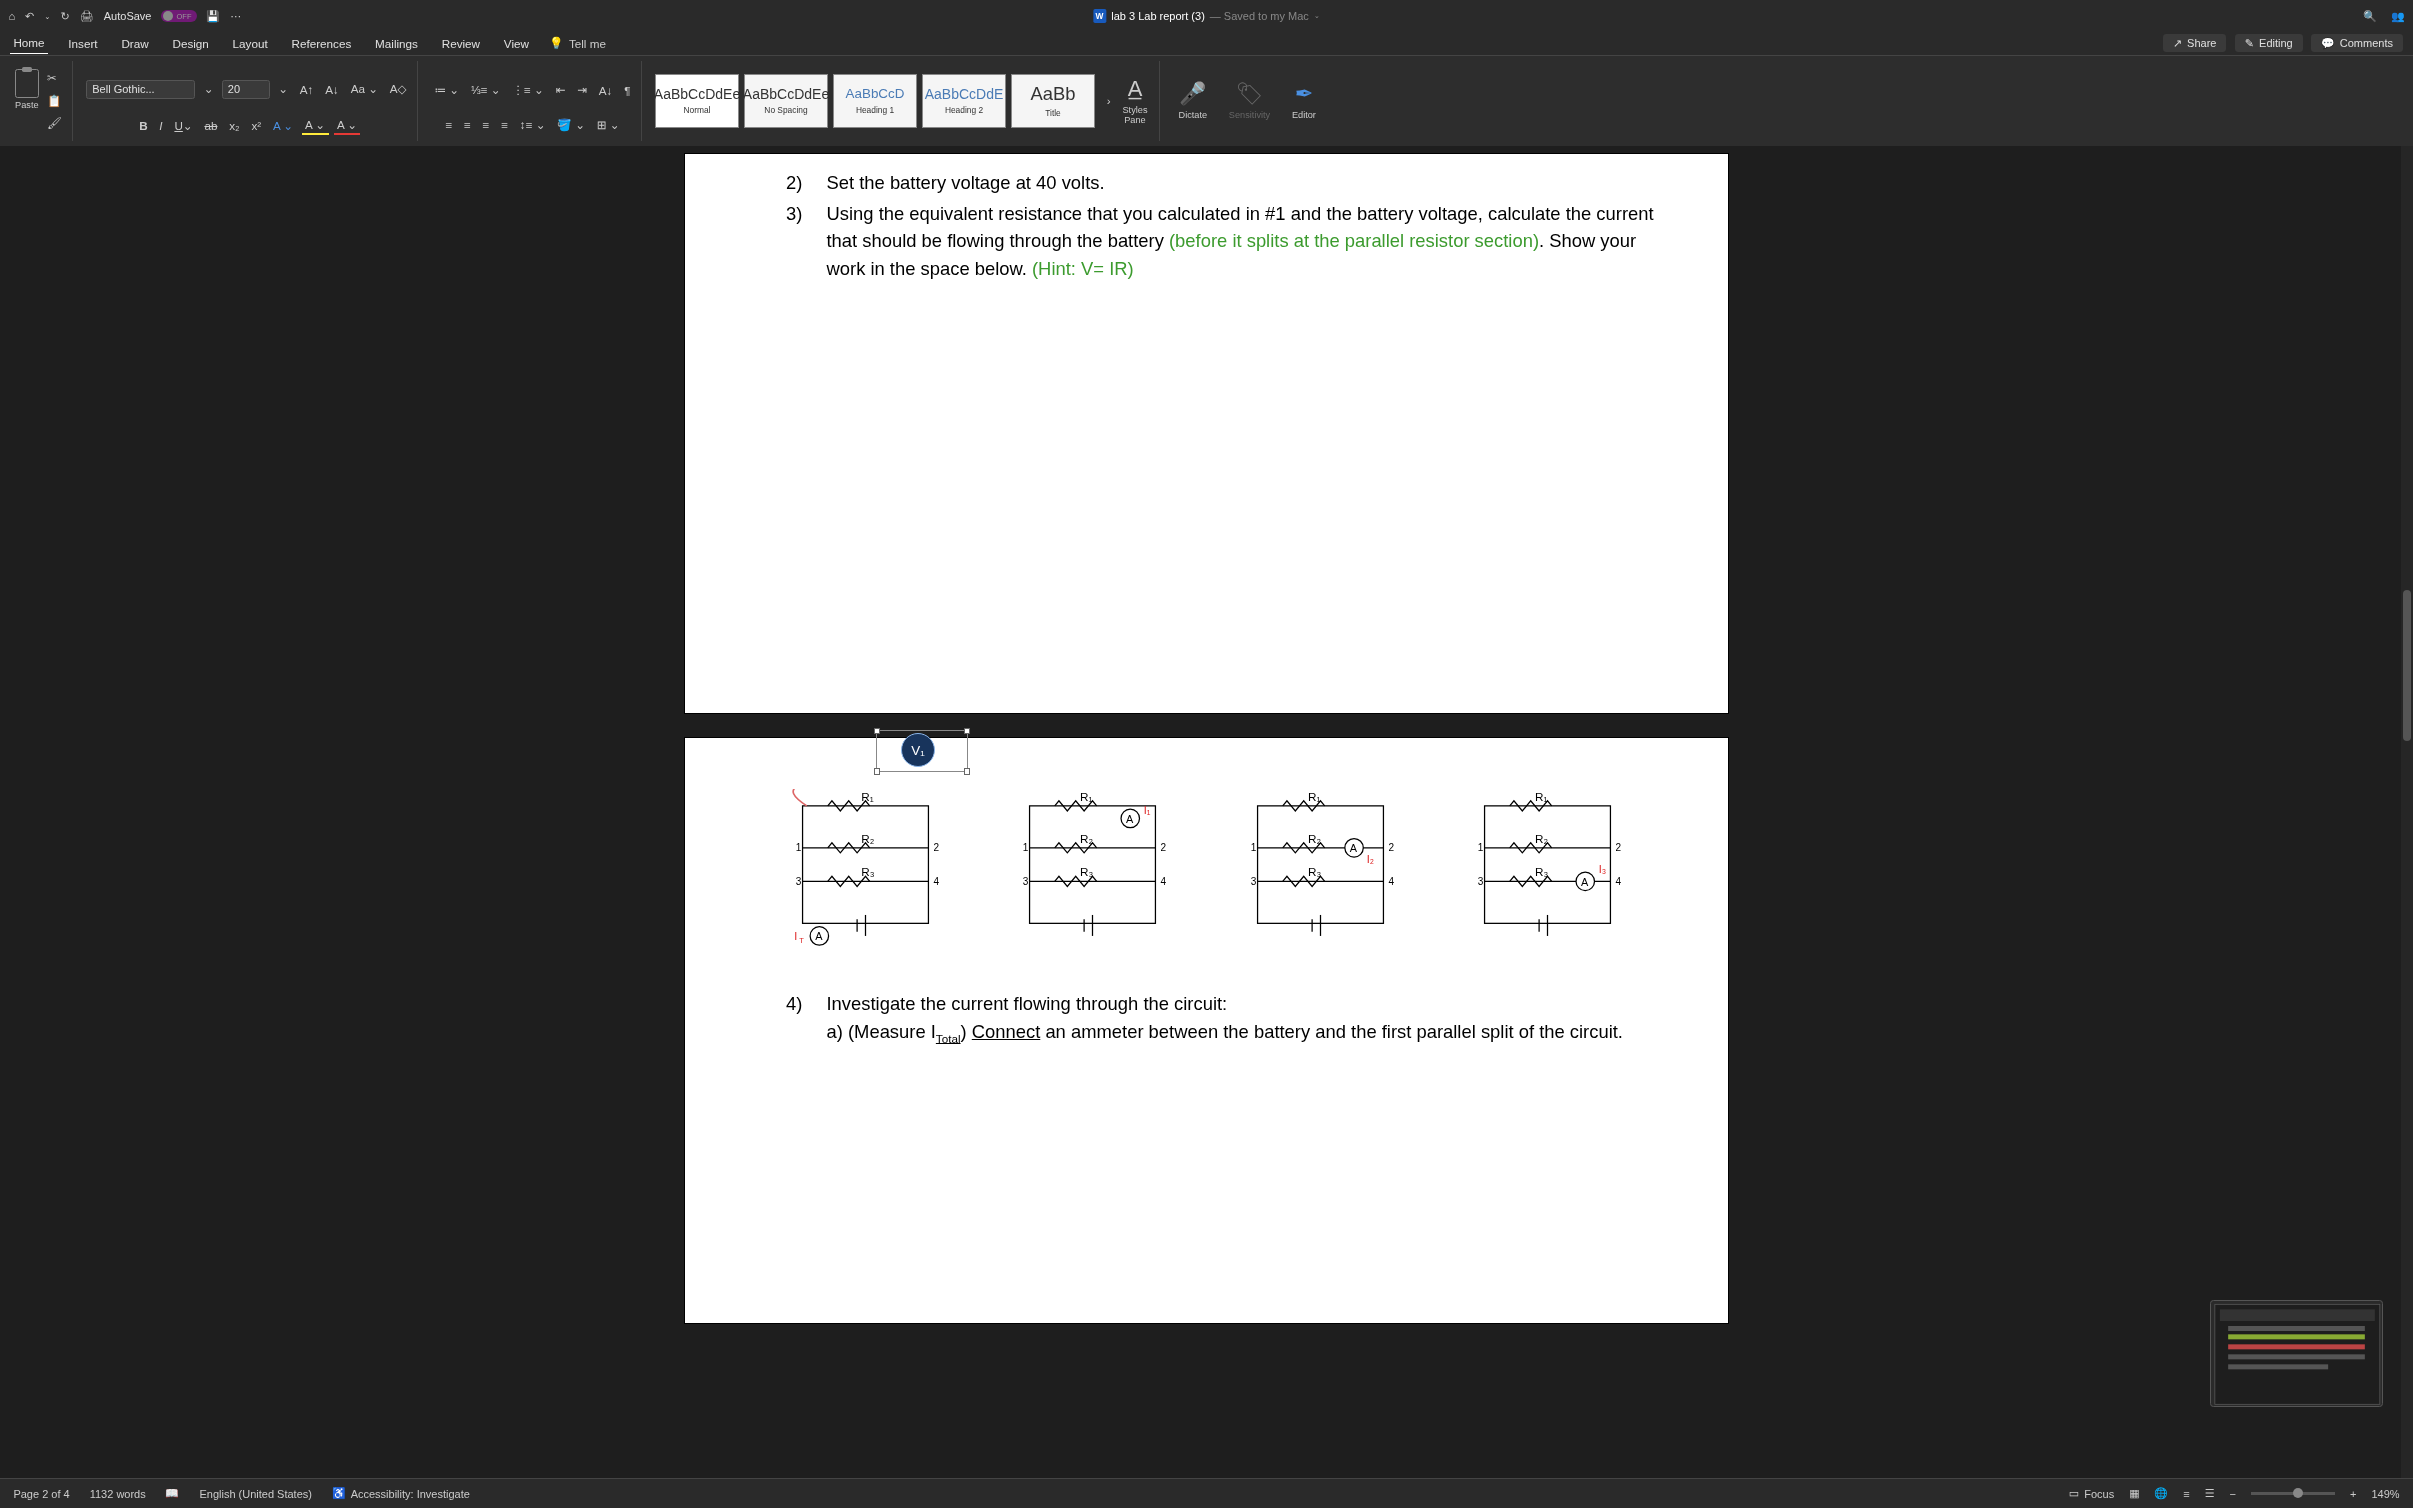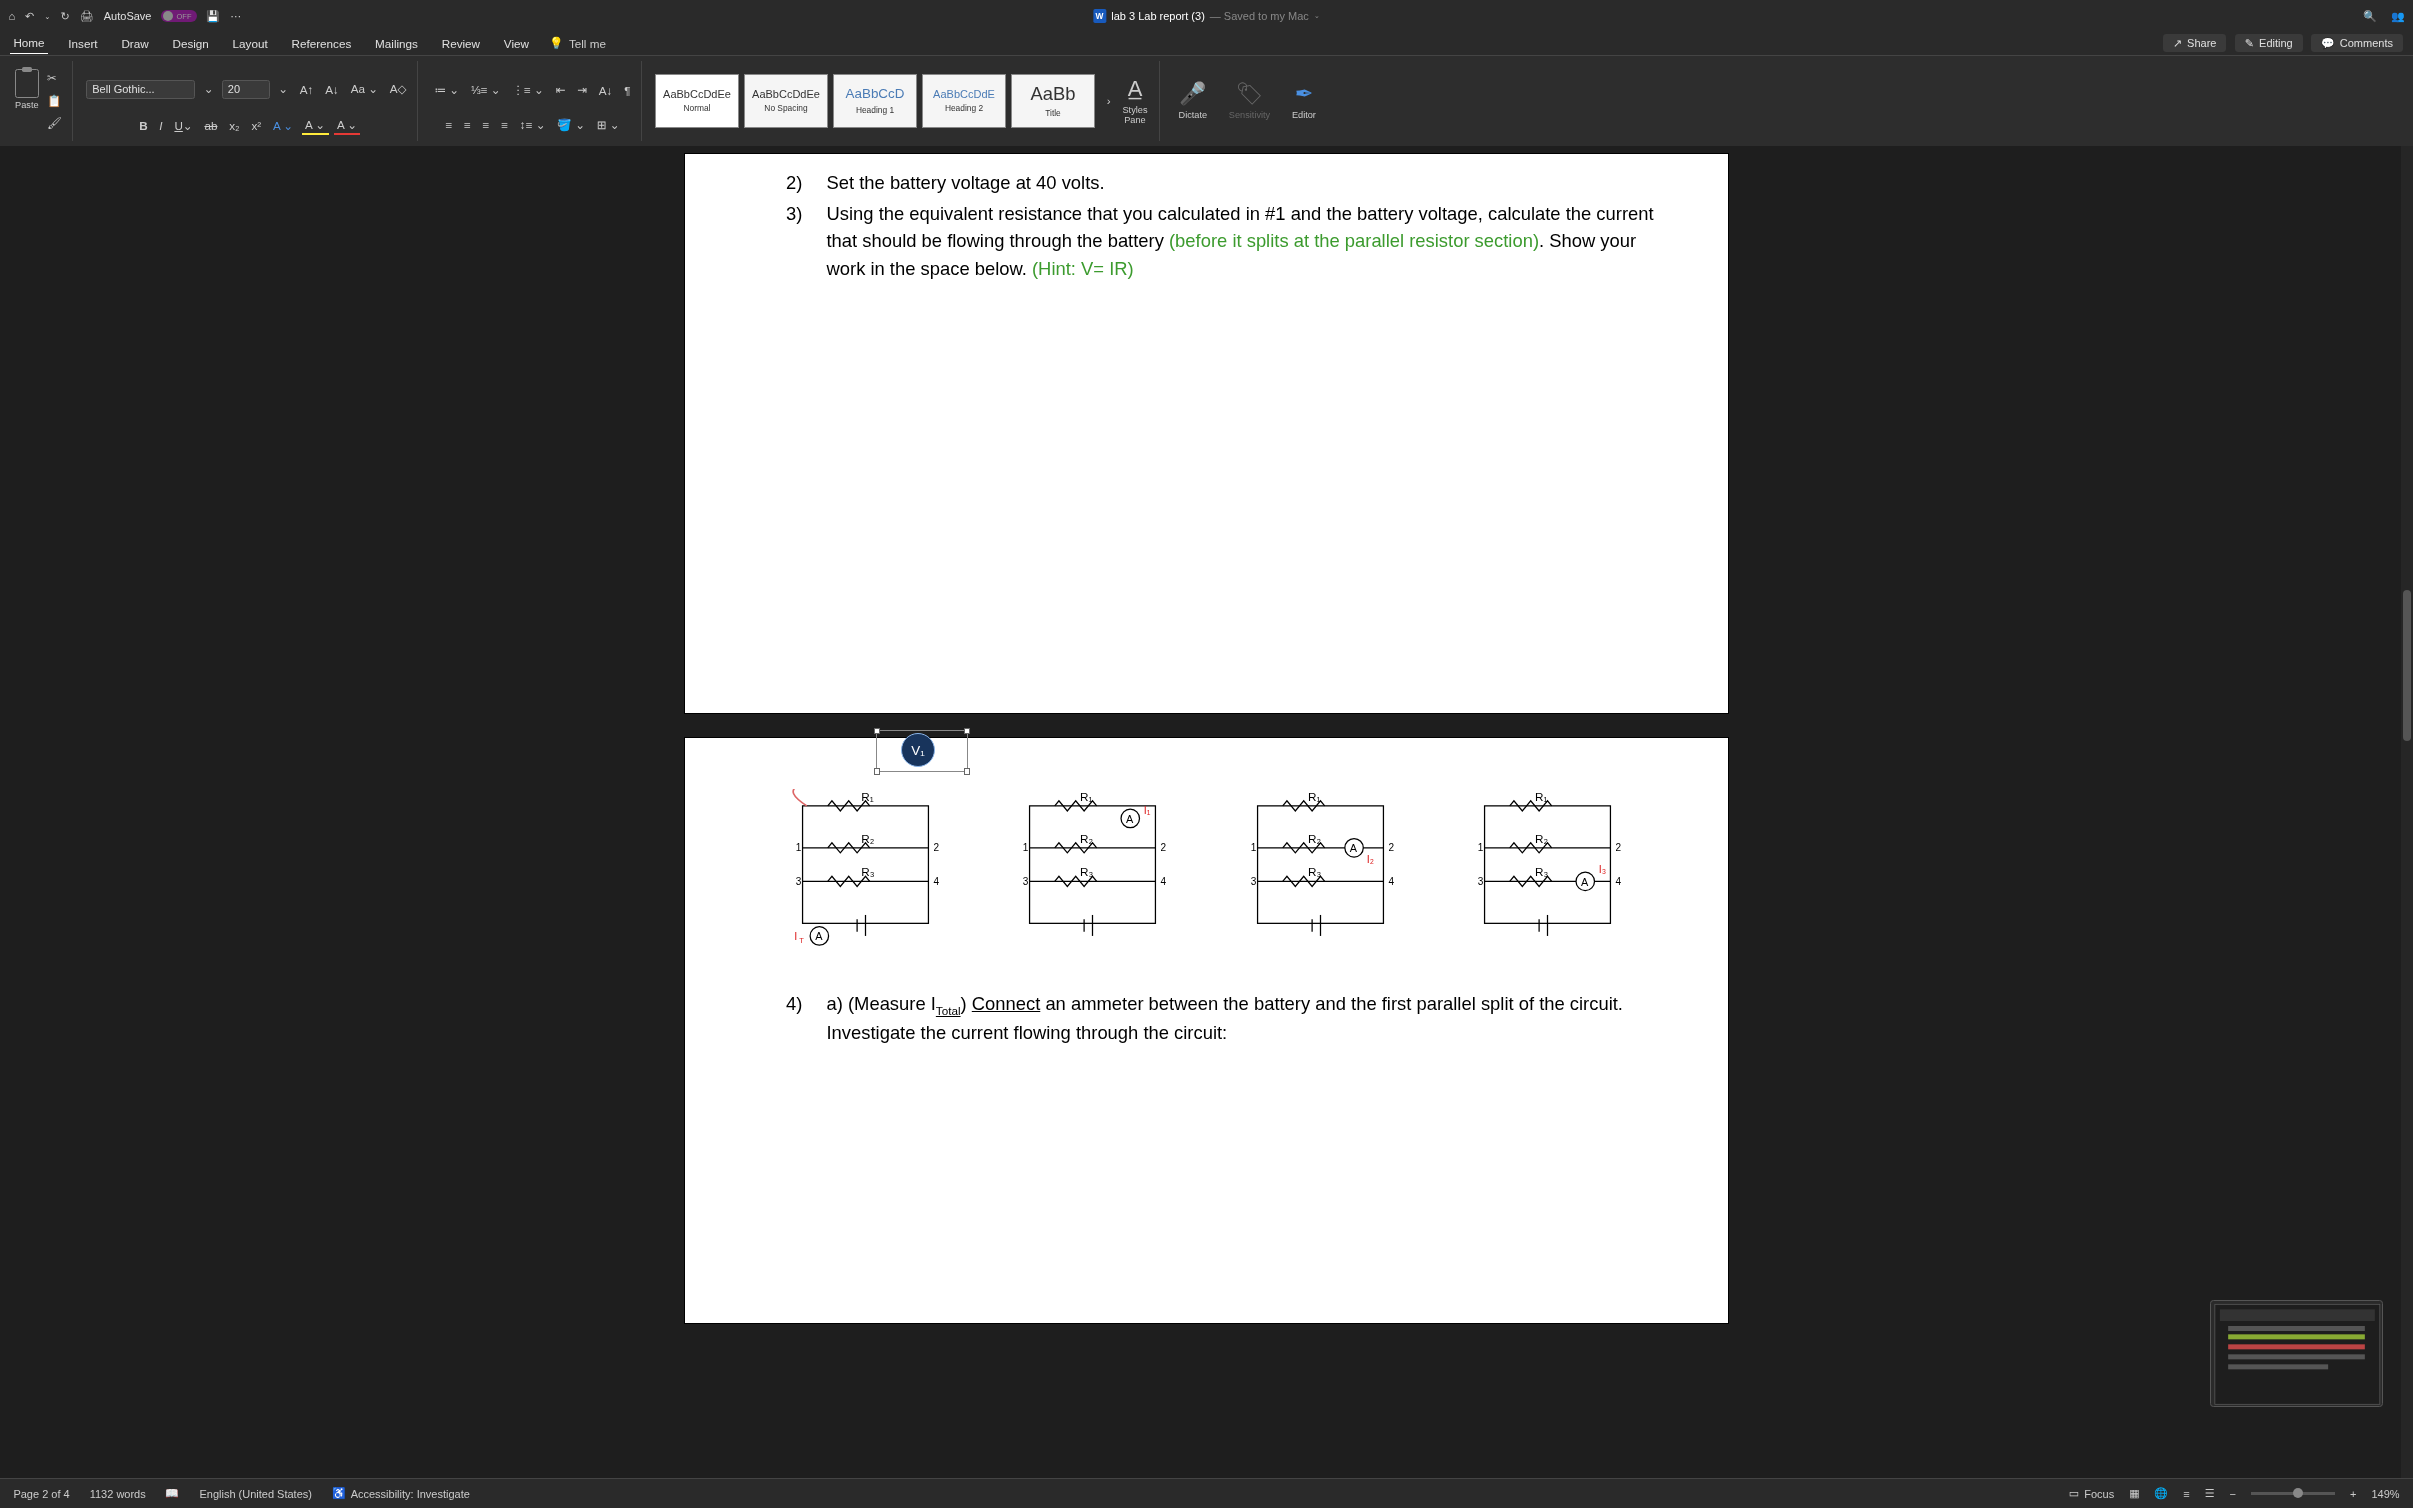--- a/index.html
+++ b/index.html
@@ -172,21 +172,21 @@
       background: #f5f5f5;
       color: #333;
       display: flex;
       flex-direction: column;
       align-items: center;
       justify-content: center;
       font-size: 10px;
       border: 0.8px solid #888;
       cursor: pointer;
     }
-    .style-item .sample { font-size: 11px; }
+    .style-item .sample { font-size: 14px; }
     .style-item.selected { border: 1.7px solid #888; background:#fff; }
     .style-item .sn { font-size:8.4px; margin-top:3.4px; color:#333; }
 
     .big-btn {
       display:flex;
       flex-direction:column;
       align-items:center;
       gap:3.4px;
       cursor:pointer;
       font-size:9.2px;
@@ -638,24 +638,24 @@
           <line x1="115" y1="150" x2="115" y2="175"></line>
         </g>
       </svg>
     </div>
 
 
     <div class="doc-text num-list" style="margin-top:17px">
       <div class="li">
         <span class="num">4)</span>
         <div>
+          <div>Investigate the current flowing through the circuit:</div>
           <div>
             <span>a) (Measure I</span><span class="small-sub underline">Total</span><span>)  </span><span class="underline">Connect</span><span> an ammeter between the battery and the first parallel split of the circuit.</span>
           </div>
-          <div>Investigate the current flowing through the circuit:</div>
         </div>
       </div>
     </div>
   </div>
 </div>
 
 <div class="minimap">
   <svg width="100%" height="100%" viewBox="0 0 204 126">
     <rect x="4" y="4" width="198" height="120" fill="#1e1e1e" stroke="#555"></rect>
     <rect x="10" y="10" width="186" height="14" fill="#333"></rect>

